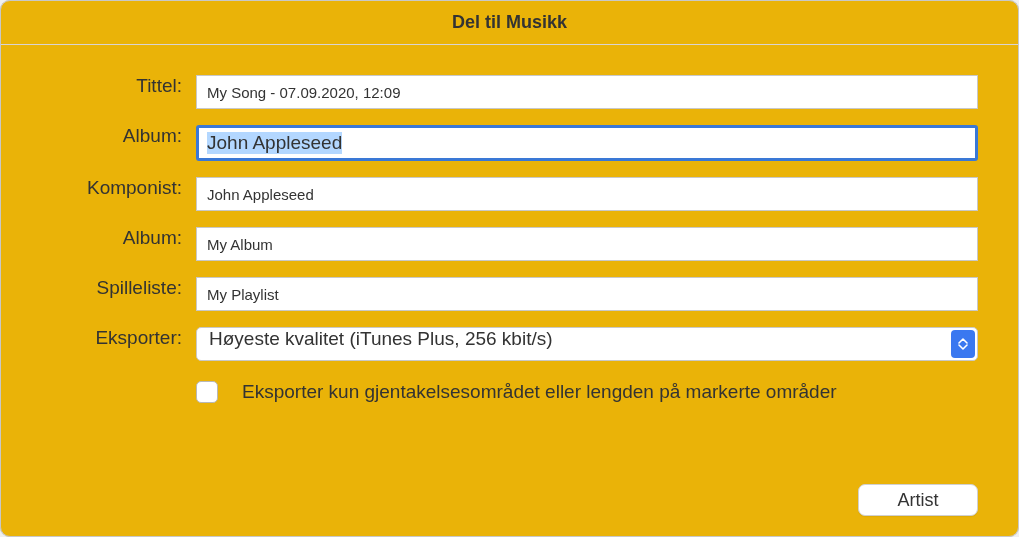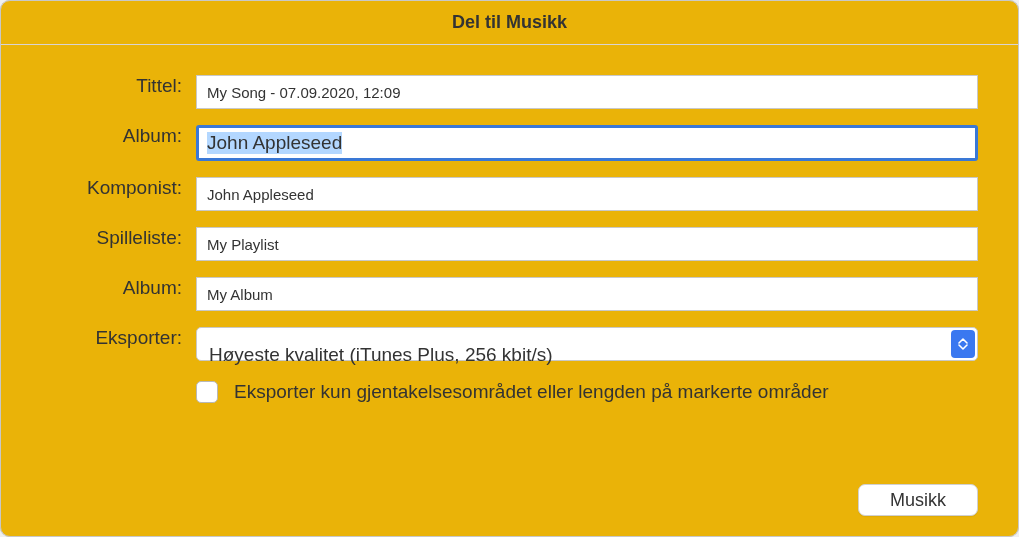--- a/index.html
+++ b/index.html
@@ -86,21 +86,21 @@
       position: relative;
       flex: 1;
     }
     .select {
       width: 100%;
       height: 34px;
       border: 1px solid #c8c8c8;
       border-radius: 5px;
       background: #fff;
       font-size: 19px;
-      padding: 16px 40px 4px 12px;
+      padding: 0 40px 4px 12px;
       color: #333;
       appearance: none;
       cursor: default;
     }
     .select-arrows {
       position: absolute;
       right: 3px;
       top: 3px;
       width: 24px;
       height: 28px;
@@ -113,21 +113,21 @@
       pointer-events: none;
     }
     .select-arrows svg {
       display: block;
     }
     .checkbox-row {
       display: flex;
       align-items: center;
       margin-left: 155px;
       margin-top: 4px;
-      gap: 16px;
+      gap: 24px;
     }
     .checkbox {
       width: 22px;
       height: 22px;
       border: 1px solid #b8b8b8;
       border-radius: 5px;
       background: #fff;
       cursor: default;
       flex-shrink: 0;
     }
@@ -190,30 +190,30 @@
     </div>
 
     <div class="form-row">
       <div class="label">Komponist:</div>
       <div class="field-wrap">
         <input type="text" class="text-input" value="John Appleseed" style="">
       </div>
     </div>
 
     <div class="form-row">
+      <div class="label">Album:</div>
+      <div class="field-wrap">
+        <input type="text" class="text-input" value="My Album" style="">
+      </div>
+    </div>
+
+    <div class="form-row">
       <div class="label">Spilleliste:</div>
       <div class="field-wrap">
         <input type="text" class="text-input" value="My Playlist" style="">
-      </div>
-    </div>
-
-    <div class="form-row">
-      <div class="label">Album:</div>
-      <div class="field-wrap">
-        <input type="text" class="text-input" value="My Album" style="">
       </div>
     </div>
 
     <div class="form-row">
       <div class="label">Eksporter:</div>
       <div class="select-wrap">
         <div class="select">
           <span>Høyeste kvalitet (iTunes Plus, 256 kbit/s)</span>
         </div>
         <div class="select-arrows">
@@ -226,17 +226,17 @@
         </div>
       </div>
     </div>
 
     <div class="checkbox-row">
       <div class="checkbox"></div>
       <div class="checkbox-label">Eksporter kun gjentakelsesområdet eller lengden på markerte områder</div>
     </div>
 
     <div class="button-row">
-      <button class="btn btn-cancel">Musikk</button>
+      <button class="btn btn-cancel">Artist</button>
     </div>
 
   </div>
 </div>
 
 </body></html>

